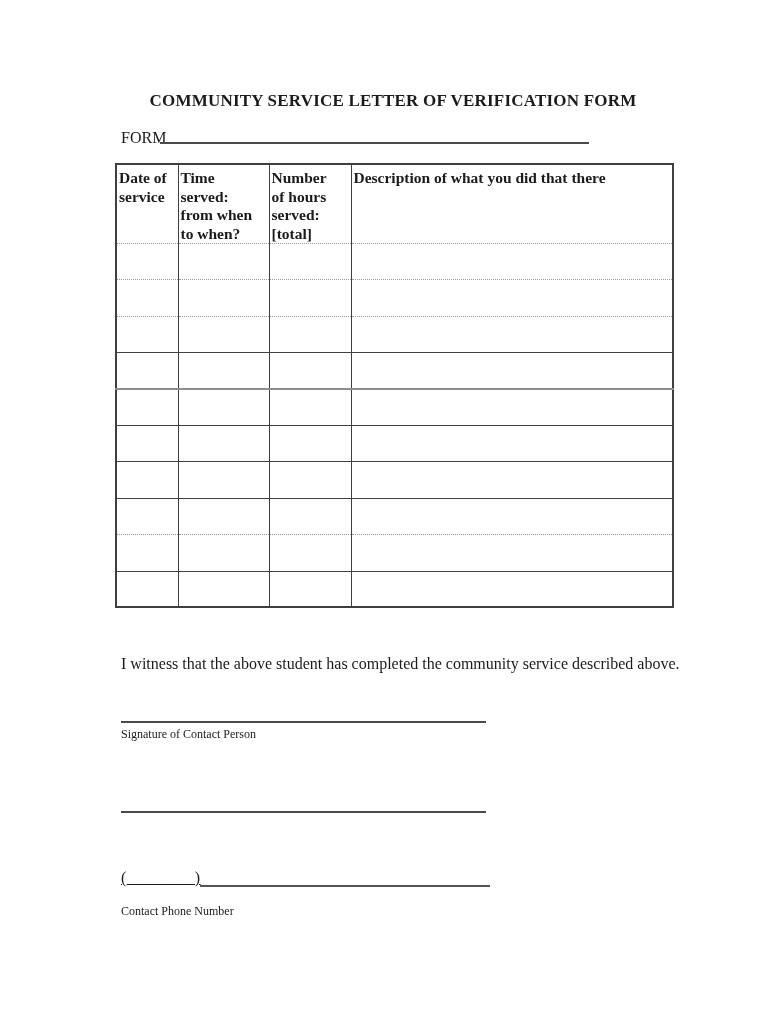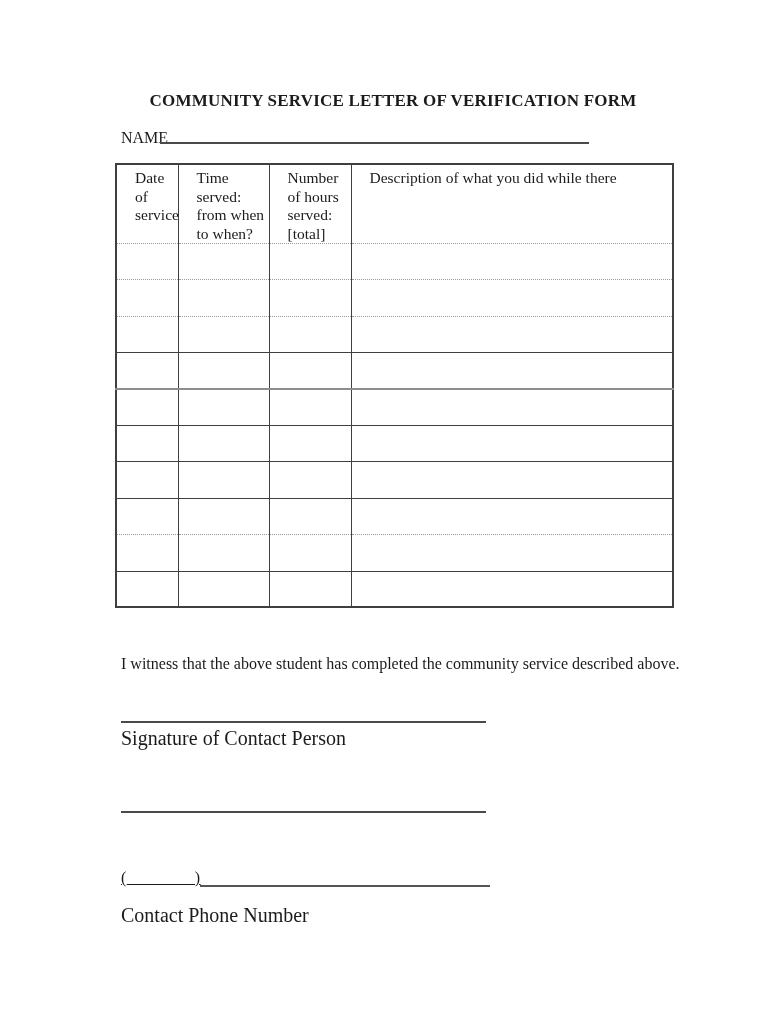--- a/index.html
+++ b/index.html
@@ -35,24 +35,24 @@
     table-layout: fixed;
     border: 2px solid #3f3f3f;
   }
   .service-table th, .service-table td {
     border-left: 1.5px solid #3f3f3f;
     vertical-align: top;
     text-align: left;
   }
   .service-table th:first-child, .service-table td:first-child { border-left: none; }
   .service-table th {
-    font-weight: normal;
+    font-weight: bold;
     font-size: 15.5px;
     line-height: 18.5px;
-    padding: 4px 4px 0 18px;
+    padding: 4px 4px 0 2px;
     height: 73px;
     white-space: pre-line;
     border-bottom: 1px dotted #9a9a9a;
   }
   .service-table td { height: 36.4px; padding: 0; }
   .service-table tbody td { border-bottom: 1.5px solid #3f3f3f; }
   .service-table tbody tr:nth-child(1) td,
   .service-table tbody tr:nth-child(2) td,
   .service-table tbody tr:nth-child(8) td { border-bottom: 1px dotted #9a9a9a; }
   .service-table tbody tr:nth-child(4) td { border-bottom: 2px solid #8e8e8e; }
@@ -63,36 +63,36 @@
     font-size: 16px;
     text-align: right;
   }
 
   .rule {
     position: absolute; height: 0;
     border-top: 2px solid #4a4a4a;
   }
   .sig-rule-1 { left: 113px; top: 721px; width: 365px; }
   .sig-rule-2 { left: 113px; top: 811px; width: 365px; }
-  .label { position: absolute; left: 113px; font-size: 20px; }
+  .label { position: absolute; left: 113px; font-size: 12px; }
   .sig-label-1 { top: 727px; }
   .sig-label-2 { top: 817px; }
 
   .phone-area { position: absolute; left: 113px; top: 869px; font-size: 16px; letter-spacing: 0.5px; text-decoration: underline; }
   .phone-rule { left: 192px; top: 885px; width: 290px; border-top: 2px solid #555; }
   .phone-label { top: 904px; }
 </style>
 </head>
 <body>
 
 <div class="page">
 
   <div class="doc-title">COMMUNITY SERVICE LETTER OF VERIFICATION FORM</div>
 
-  <div class="name-label">NAME</div>
+  <div class="name-label">FORM</div>
   <div class="name-underline"></div>
 
   <table class="service-table">
     <colgroup>
       <col style="width:62px">
       <col style="width:91px">
       <col style="width:82px">
       <col style="width:322px">
     </colgroup>
     <thead>
@@ -100,21 +100,21 @@
         <th>Date of
 service</th>
         <th>Time
 served:
 from when
 to when?</th>
         <th>Number
 of hours
 served:
 [total]</th>
-        <th>Description of what you did while there</th>
+        <th>Description of what you did that there</th>
       </tr>
     </thead>
     <tbody>
         <tr>
           <td></td>
           <td></td>
           <td></td>
           <td></td>
         </tr>
         <tr>

